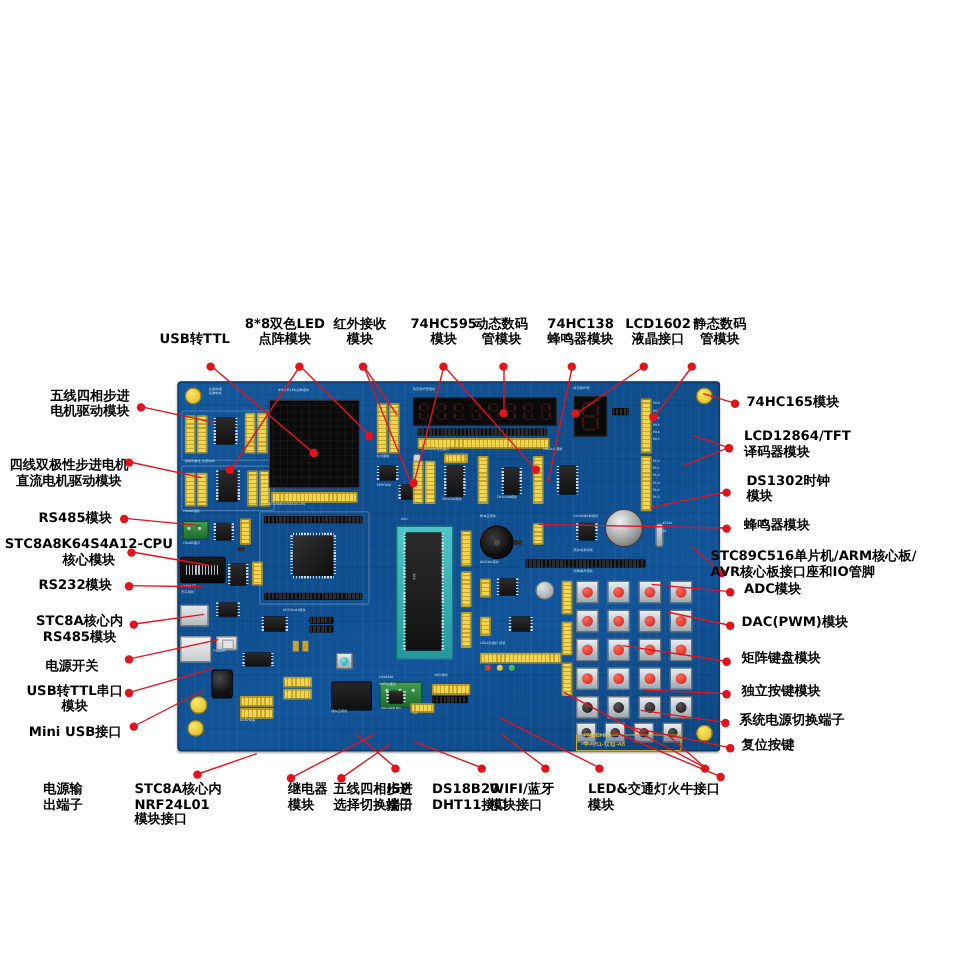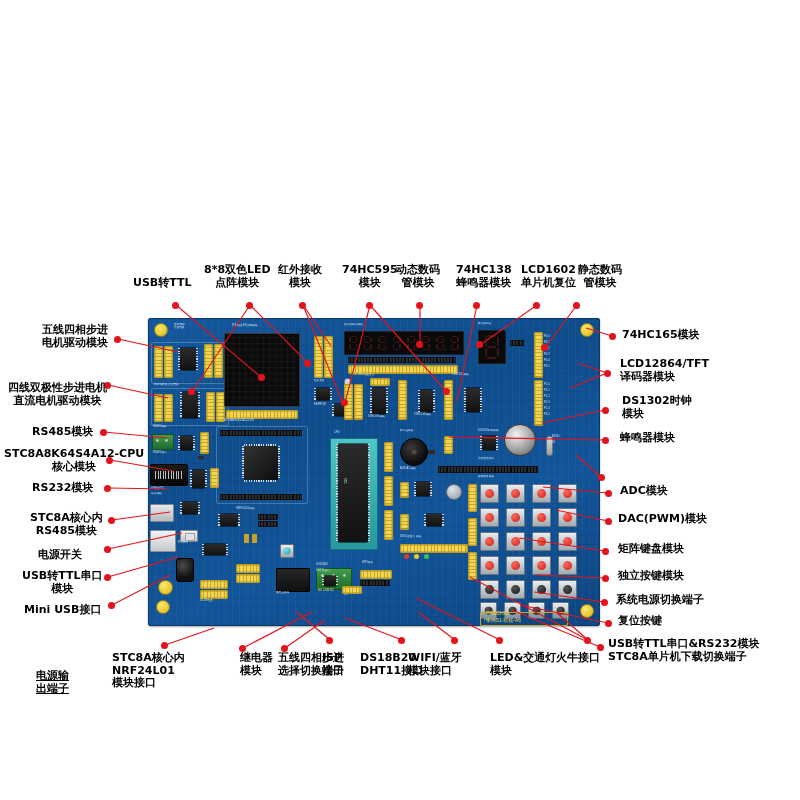--- a/index.html
+++ b/index.html
@@ -593,21 +593,21 @@
 点阵模块</div>
   <div class="lbl" style="left:278px;top:264px;text-align:center;">红外接收
 模块</div>
   <div class="lbl" style="left:342px;top:264px;text-align:center;">74HC595
 模块</div>
   <div class="lbl" style="left:396px;top:264px;text-align:center;">动态数码
 管模块</div>
   <div class="lbl" style="left:456px;top:264px;text-align:center;">74HC138
 蜂鸣器模块</div>
   <div class="lbl" style="left:521px;top:264px;text-align:center;">LCD1602
-单片机复位</div>
+液晶接口</div>
   <div class="lbl" style="left:578px;top:264px;text-align:center;">静态数码
 管模块</div>
 
   <div class="lbl" style="left:42px;top:324px;text-align:center;">五线四相步进
 电机驱动模块</div>
   <div class="lbl" style="left:8px;top:382px;text-align:center;">四线双极性步进电机
 直流电机驱动模块</div>
   <div class="lbl" style="left:32px;top:426px;">RS485模块</div>
   <div class="lbl" style="left:4px;top:448px;text-align:center;">STC8A8K64S4A12-CPU
 核心模块</div>
@@ -618,30 +618,30 @@
   <div class="lbl" style="left:22px;top:570px;text-align:center;">USB转TTL串口
 模块</div>
   <div class="lbl" style="left:24px;top:604px;">Mini USB接口</div>
 
   <div class="lbl" style="left:622px;top:329px;">74HC165模块</div>
   <div class="lbl" style="left:620px;top:358px;">LCD12864/TFT
 译码器模块</div>
   <div class="lbl" style="left:622px;top:395px;">DS1302时钟
 模块</div>
   <div class="lbl" style="left:620px;top:432px;">蜂鸣器模块</div>
+  <div class="lbl" style="left:592px;top:458px;">STC89C516单片机/ARM核心板/
+AVR核心板接口座和IO管脚</div>
   <div class="lbl" style="left:620px;top:485px;">ADC模块</div>
   <div class="lbl" style="left:618px;top:513px;">DAC(PWM)模块</div>
   <div class="lbl" style="left:618px;top:543px;">矩阵键盘模块</div>
   <div class="lbl" style="left:618px;top:570px;">独立按键模块</div>
   <div class="lbl" style="left:616px;top:594px;">系统电源切换端子</div>
   <div class="lbl" style="left:618px;top:615px;">复位按键</div>
-  <div class="lbl" style="left:608px;top:638px;">USB转TTL串口&amp;RS232模块
-STC8A单片机下载切换端子</div>
-
-  <div class="lbl" style="left:36px;top:670px;text-decoration:underline;">电源输
+
+  <div class="lbl" style="left:36px;top:652px;">电源输
 出端子</div>
   <div class="lbl" style="left:112px;top:652px;">STC8A核心内
 NRF24L01
 模块接口</div>
   <div class="lbl" style="left:240px;top:652px;">继电器
 模块</div>
   <div class="lbl" style="left:278px;top:652px;">五线四相步进
 选择切换端子</div>
   <div class="lbl" style="left:322px;top:652px;">ISP
 接口</div>

